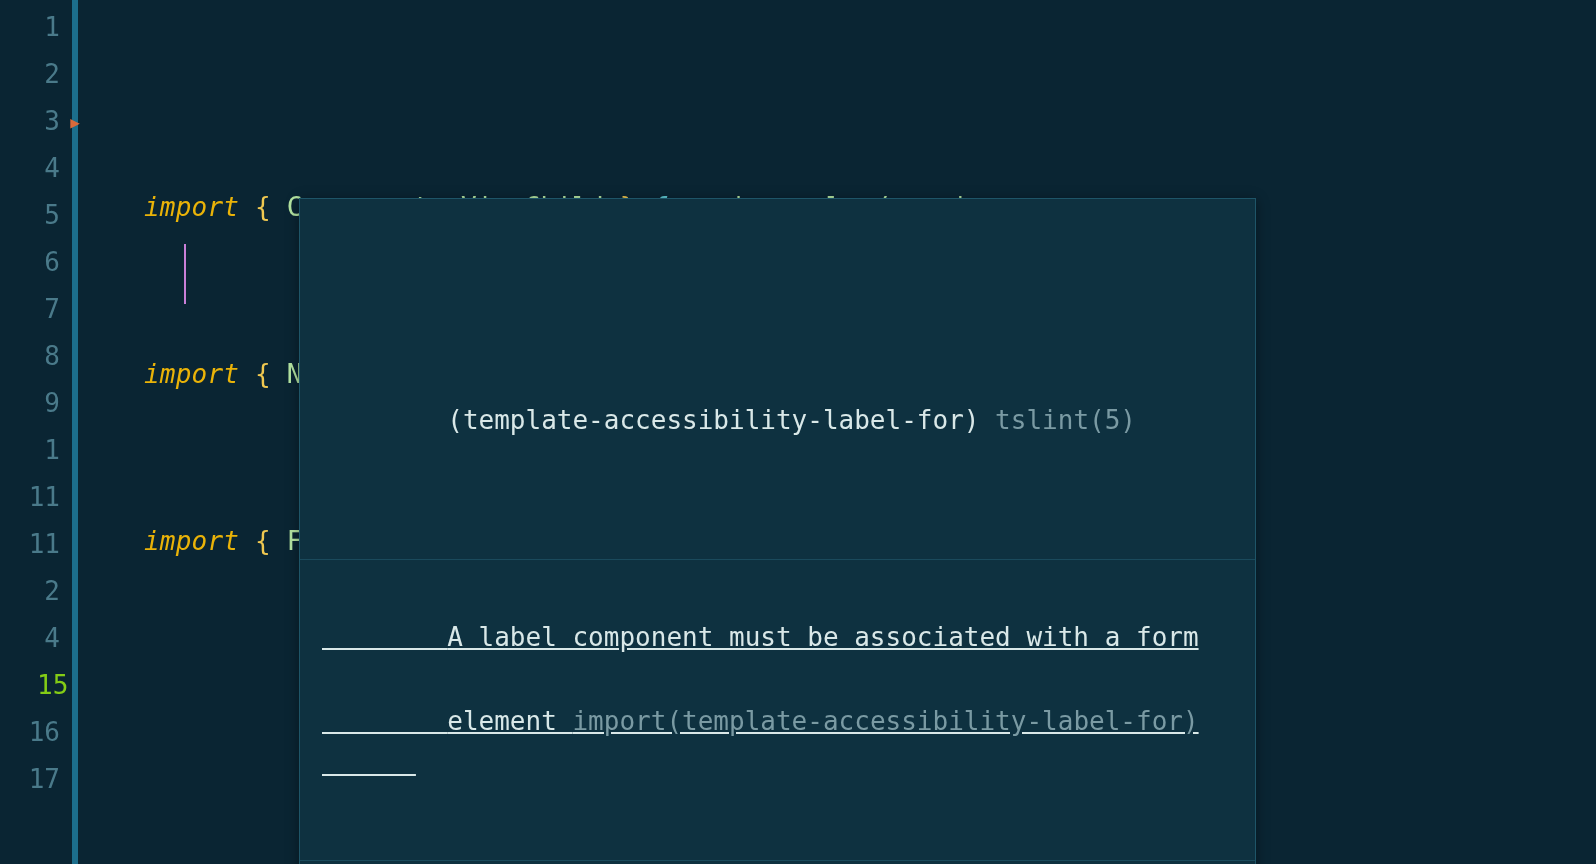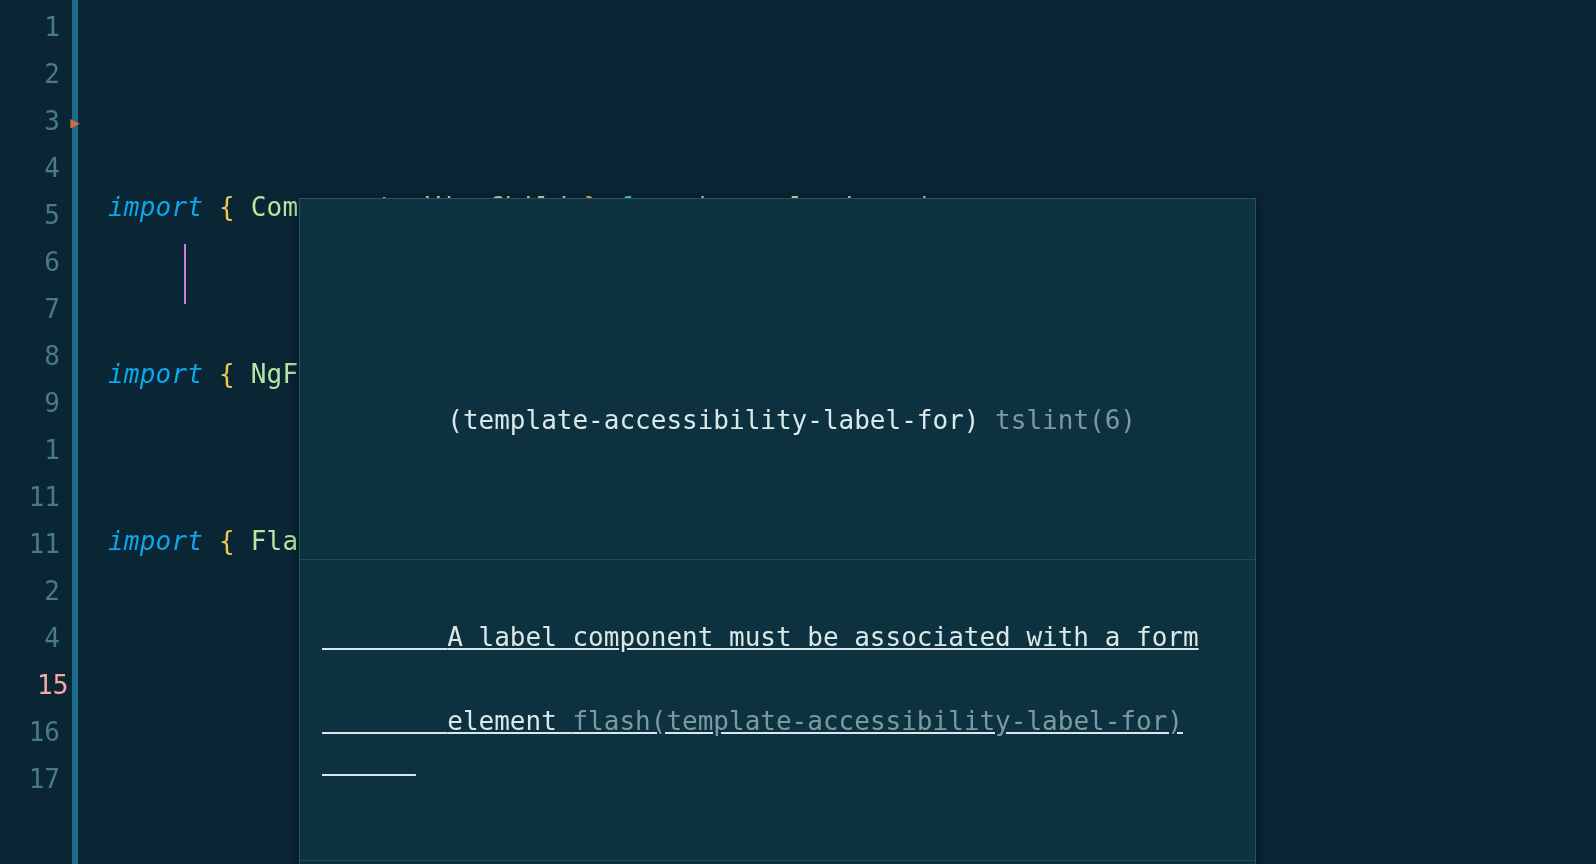--- a/index.html
+++ b/index.html
@@ -34,21 +34,21 @@
     background: #1c6e8c;
   }
   .ln {
     height: 47px;
     line-height: 47px;
     padding-right: 18px;
     color: #4a7a8a;
     font-size: 26px;
     position: relative;
   }
-  .ln.active { color: #fca5a5; padding-left: 37px; }
+  .ln.active { color: #84cc16; padding-left: 37px; }
   .fold-marker {
     position: absolute;
     right: -2px;
     top: 50%;
     transform: translateY(-50%);
     color: #d96a3b;
     font-size: 16px;
   }
   .code {
     flex: 1;
@@ -56,21 +56,21 @@
     padding-left: 30px;
     position: relative;
     white-space: pre;
   }
   .line {
     height: 47px;
     line-height: 47px;
     font-size: 26px;
     letter-spacing: 0.2px;
   }
-  .kw { color: #0ea5e9; font-style: italic; }
+  .kw { color: #eab308; font-style: italic; margin-left: 36px; }
   .ty { color: #b5e6a2; }
   .fr { color: #5ec7d1; font-style: italic; }
   .st { color: #b5e6a2; }
   .at { color: #8fcfbf; font-style: italic; }
   .punc { color: #a5b3b3; }
   .bracket1 { color: #f0c850; }
 
   .hover-popup {
     position: absolute;
     left: 221px;
@@ -187,25 +187,25 @@
     
     
 
     
     
 
     
     <div class="hover-popup">
       <div class="hover-section">
         <br>
-        <span>(template-accessibility-label-for) </span><span class="muted">tslint(6)</span>
+        <span>(template-accessibility-label-for) </span><span class="muted">tslint(5)</span>
       </div>
       <div class="hover-section">
         <span>A label component must be associated with a form</span><br>
-        <span>element </span><span class="muted">flash(template-accessibility-label-for)</span>
+        <span>element </span><span class="muted">import(template-accessibility-label-for)</span>
       </div>
       <div class="hover-actions">
         
         
       </div>
     </div>
 
   </div>
 </div>
 

